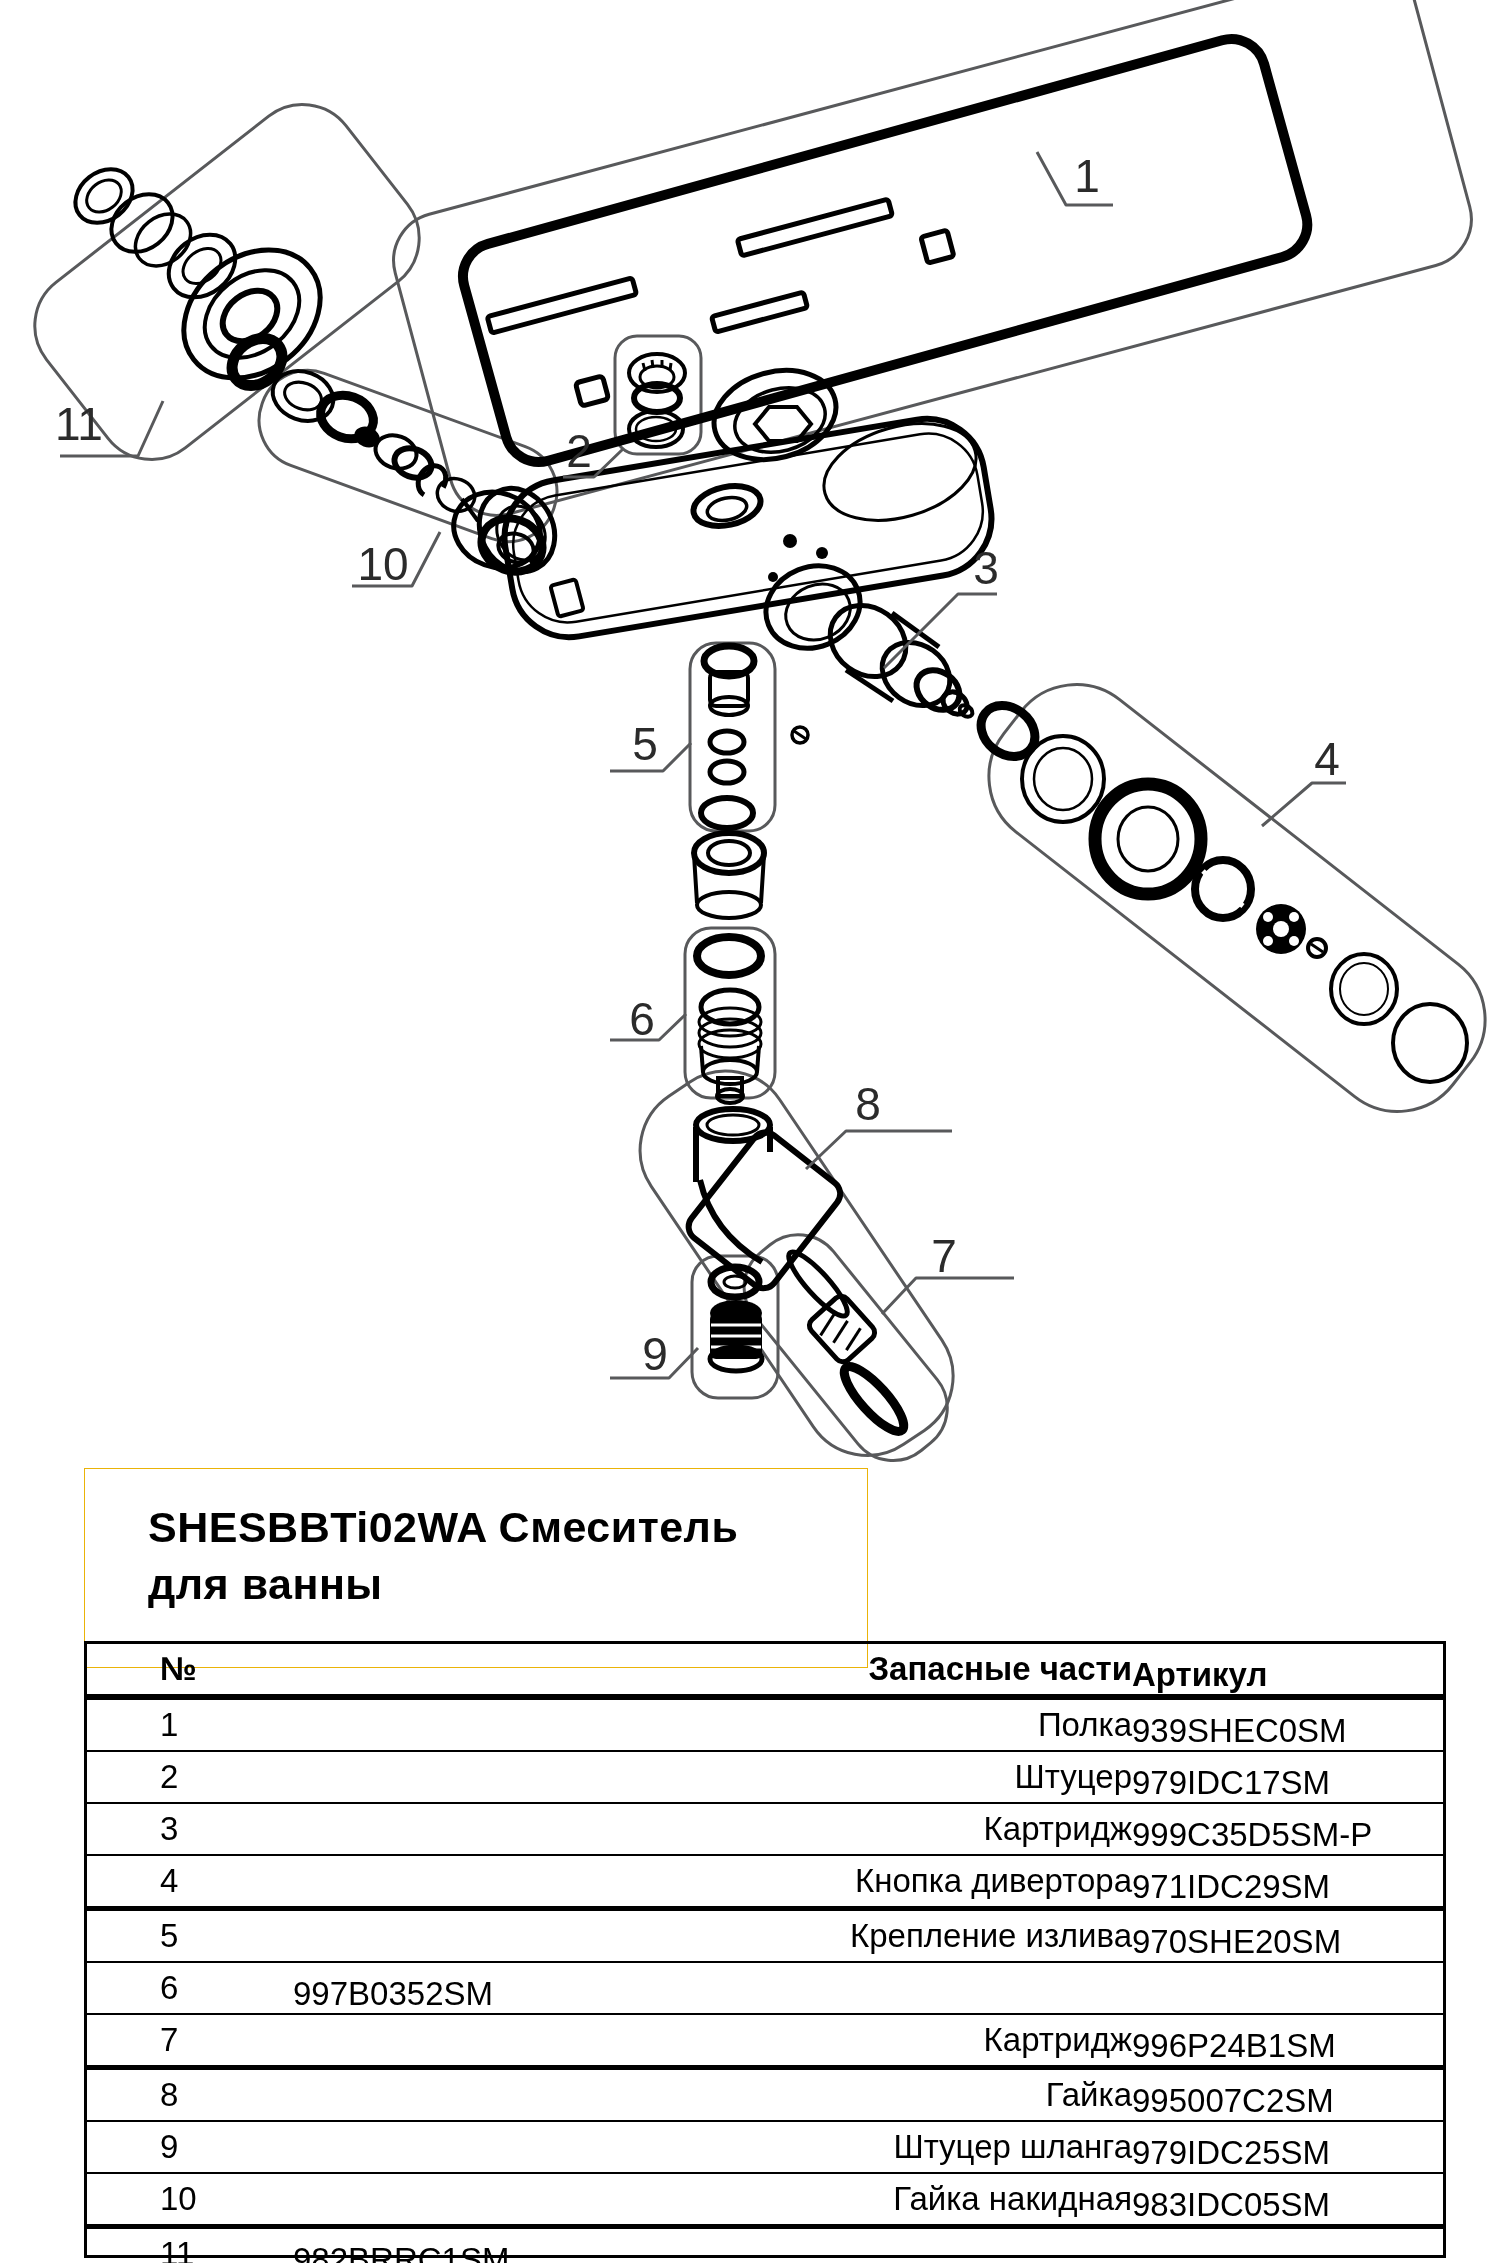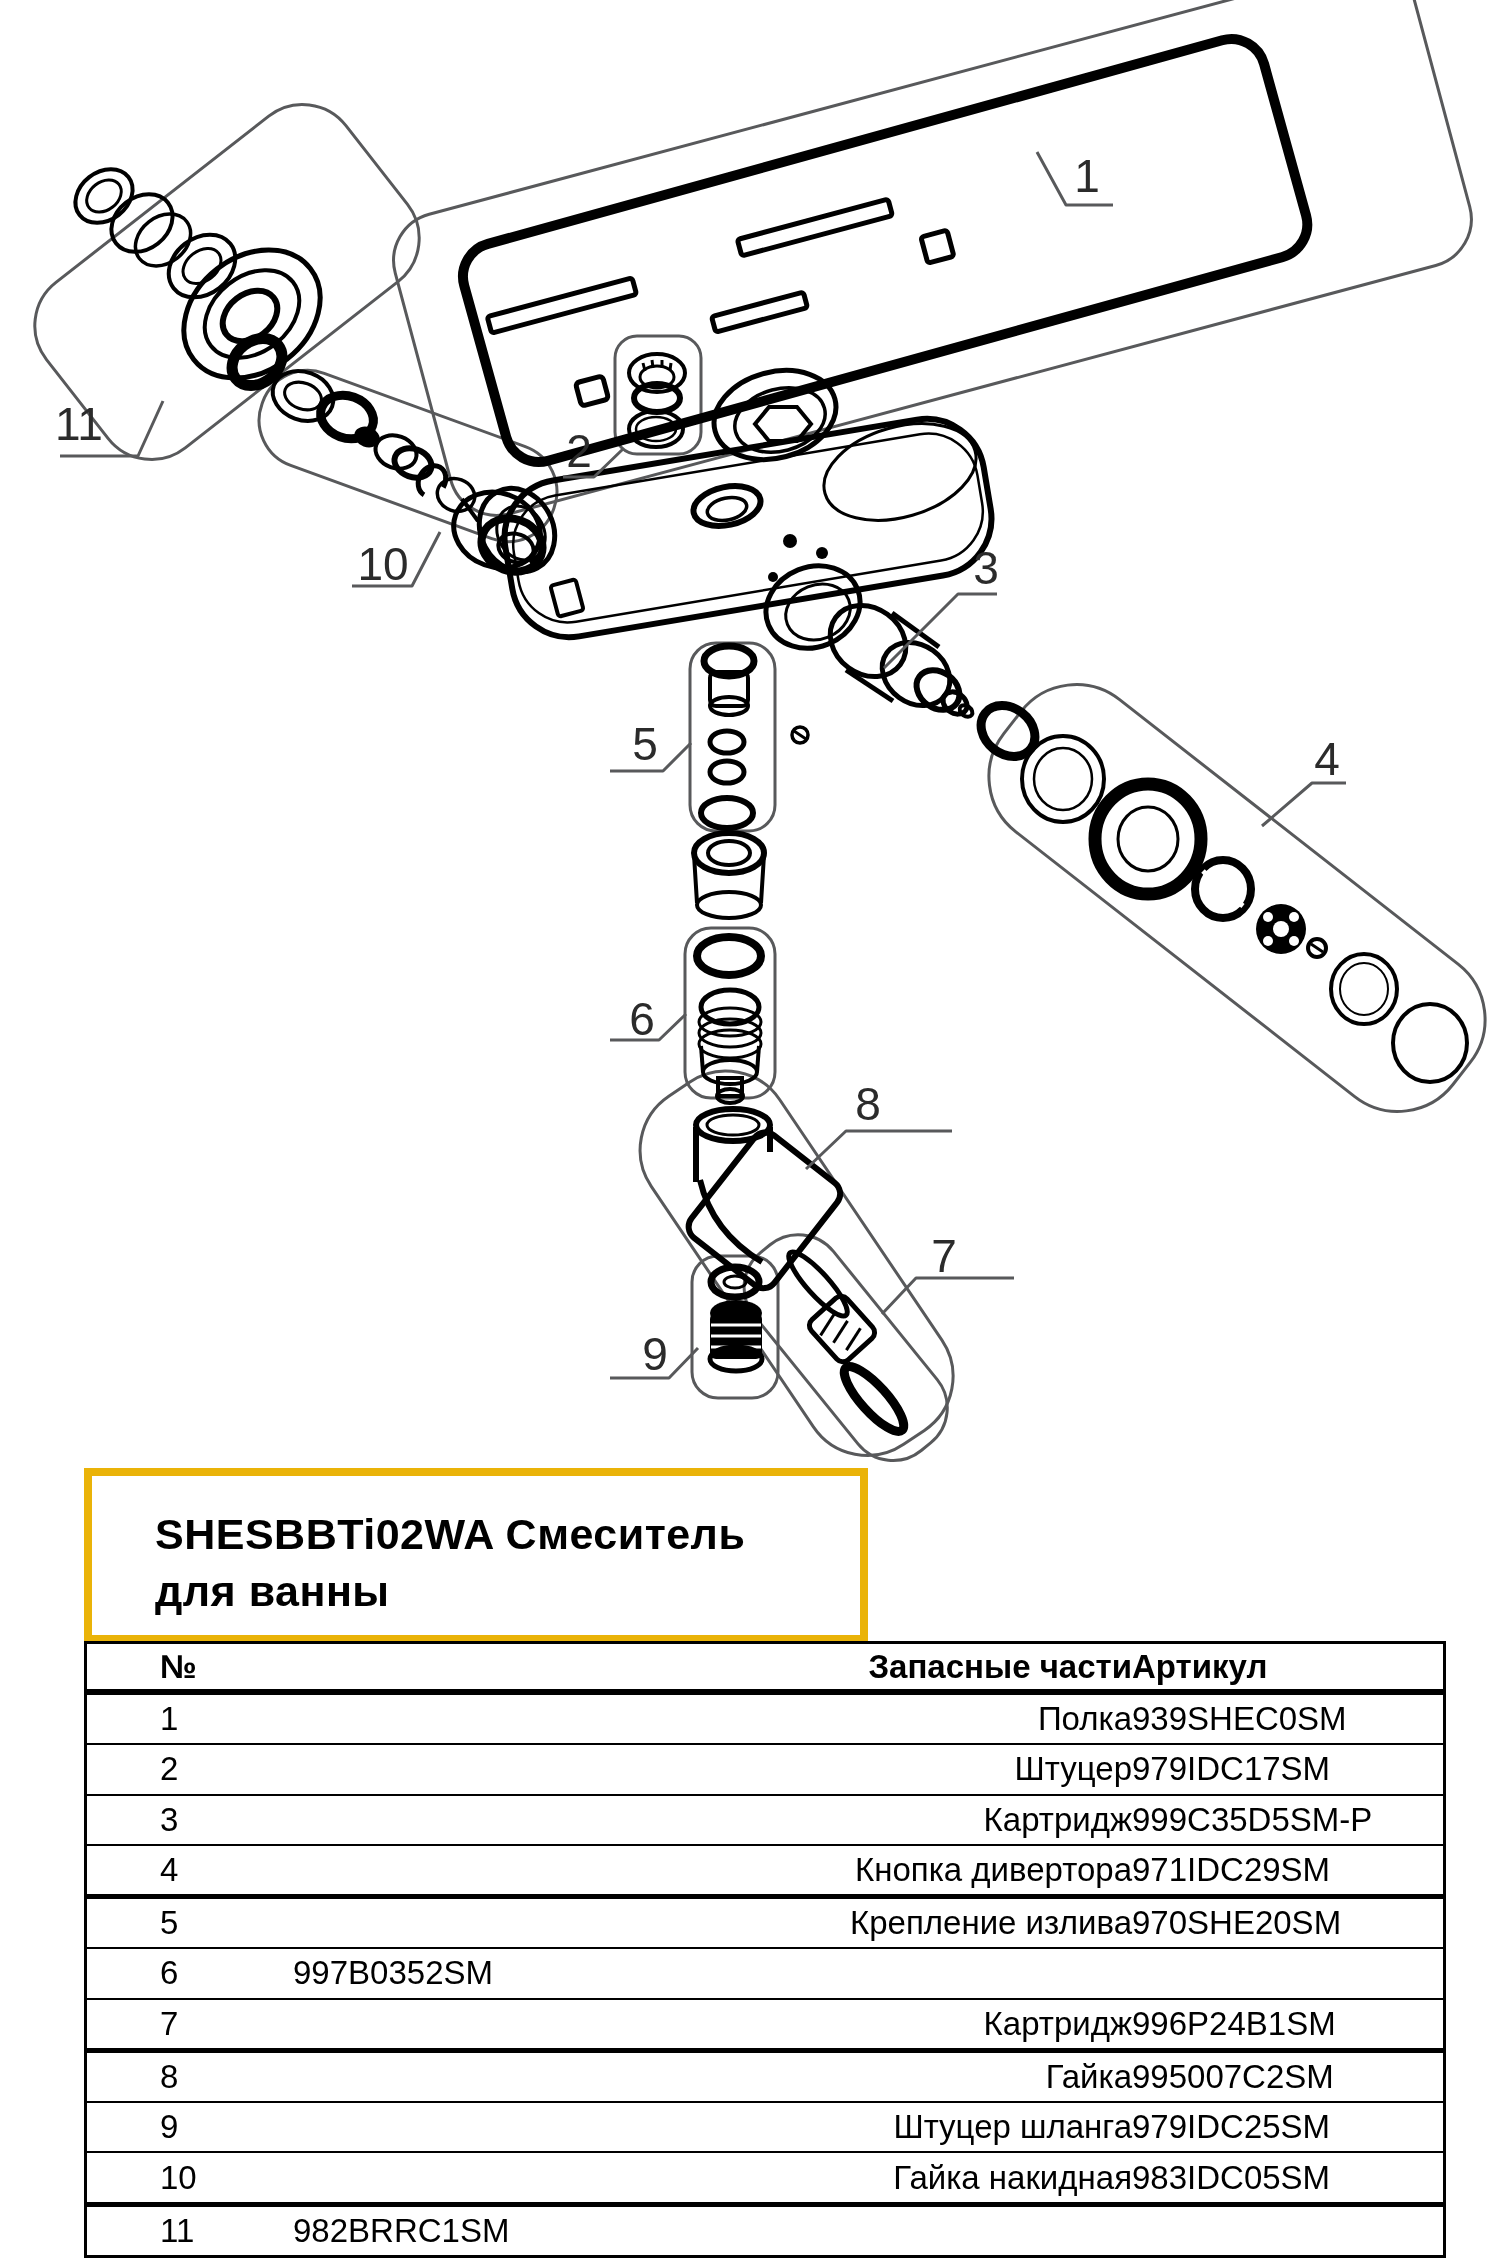--- a/index.html
+++ b/index.html
@@ -3,31 +3,31 @@
 <meta charset="utf-8">
 <style>
   html,body{margin:0;padding:0;background:#fff;}
   .sheet{position:relative;width:1499px;height:2263px;background:#ffffff;overflow:hidden;
          font-family:"Liberation Sans", sans-serif;color:#000;}
   svg.diagram{position:absolute;left:0;top:0;}
   svg .part{stroke:#000;fill:none;}
   svg .gbox{stroke:#58595b;stroke-width:3;fill:none;}
   svg .leader{stroke:#58595b;stroke-width:3;fill:none;stroke-linejoin:round;}
   svg .callout{font-family:"Liberation Sans",sans-serif;font-size:46px;fill:#2b2b2b;text-anchor:middle;}
-  .title-box{position:absolute;left:84px;top:1468px;width:784px;height:175px;
-             border:8px solid #eab308;box-sizing:border-box;padding:30px 36px 0 63px;}
+  .title-box{position:absolute;left:84px;top:1468px;width:784px;height:200px;
+             border:1px solid #eab308;box-sizing:border-box;padding:30px 36px 0 63px;}
   .title-box .t{font-size:43px;font-weight:bold;line-height:57px;letter-spacing:0.5px;}
   .parts-table{position:absolute;left:84px;top:1641px;width:1362px;height:617px;
                border:3px solid #000;box-sizing:border-box;display:flex;flex-direction:column;}
   .trow{display:flex;align-items:center;flex:1;border-top:2.5px solid #000;}
   .trow.head{flex:0 0 45px;border-top:none;border-bottom:4px solid #000;font-weight:bold;}
   .trow.grp{border-top:5px solid #000;}
   .c1{width:206px;padding-left:73px;box-sizing:border-box;font-size:33px;}
   .c2{width:839px;font-size:33px;text-align:right;}
-  .c3{flex:1;font-size:33px;}
+  .c3{flex:1;font-size:33px;margin-top:12px;}
   .trow.head .c1,.trow.head .c2,.trow.head .c3{font-size:33px;}
 </style>
 </head>
 <body>
 
 <div class="sheet">
 
   <svg class="diagram" width="1499" height="1468" viewBox="0 0 1499 1468">
 
     <g>

